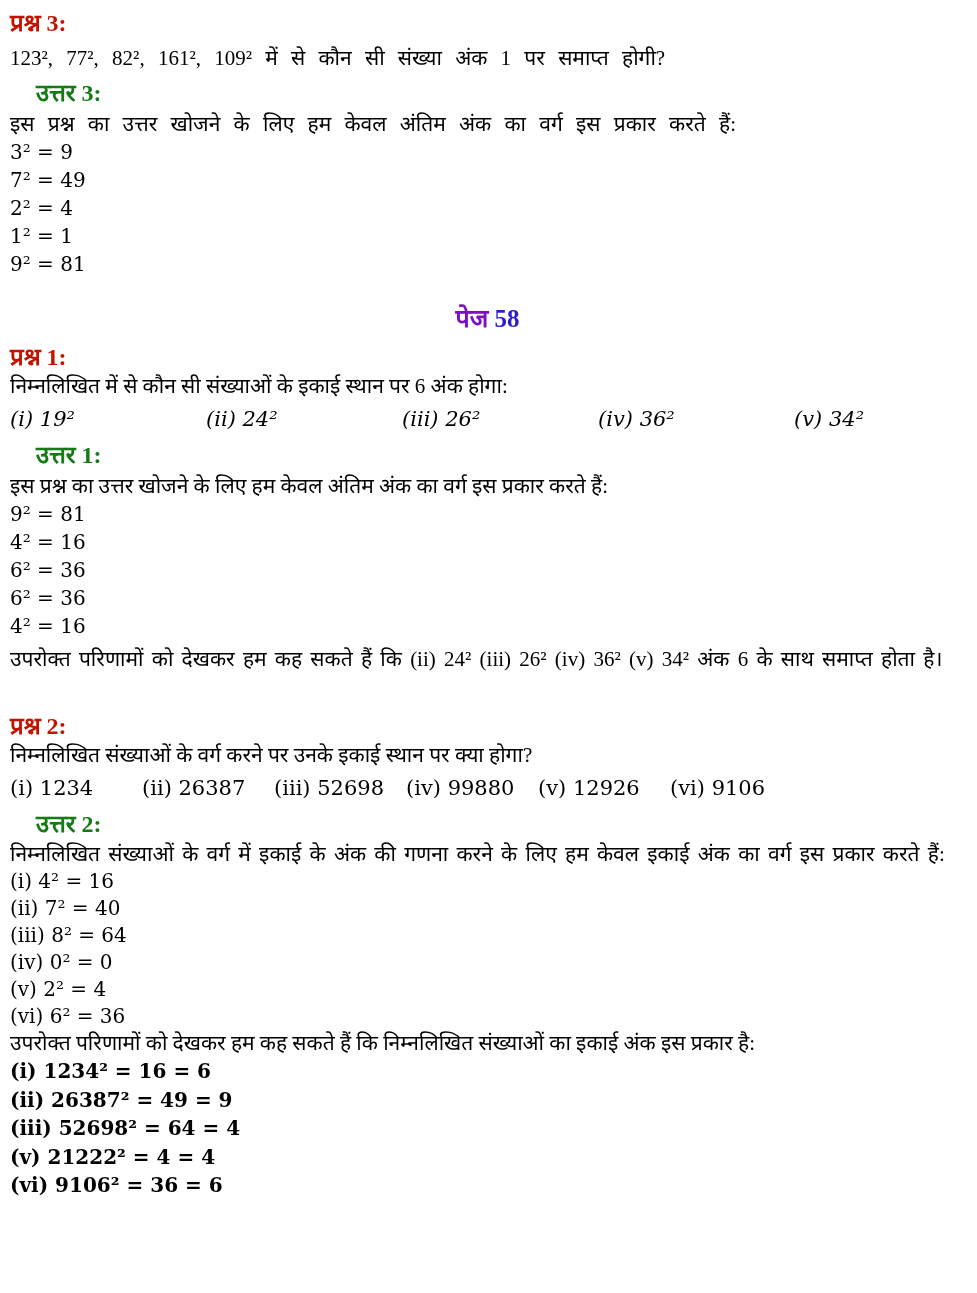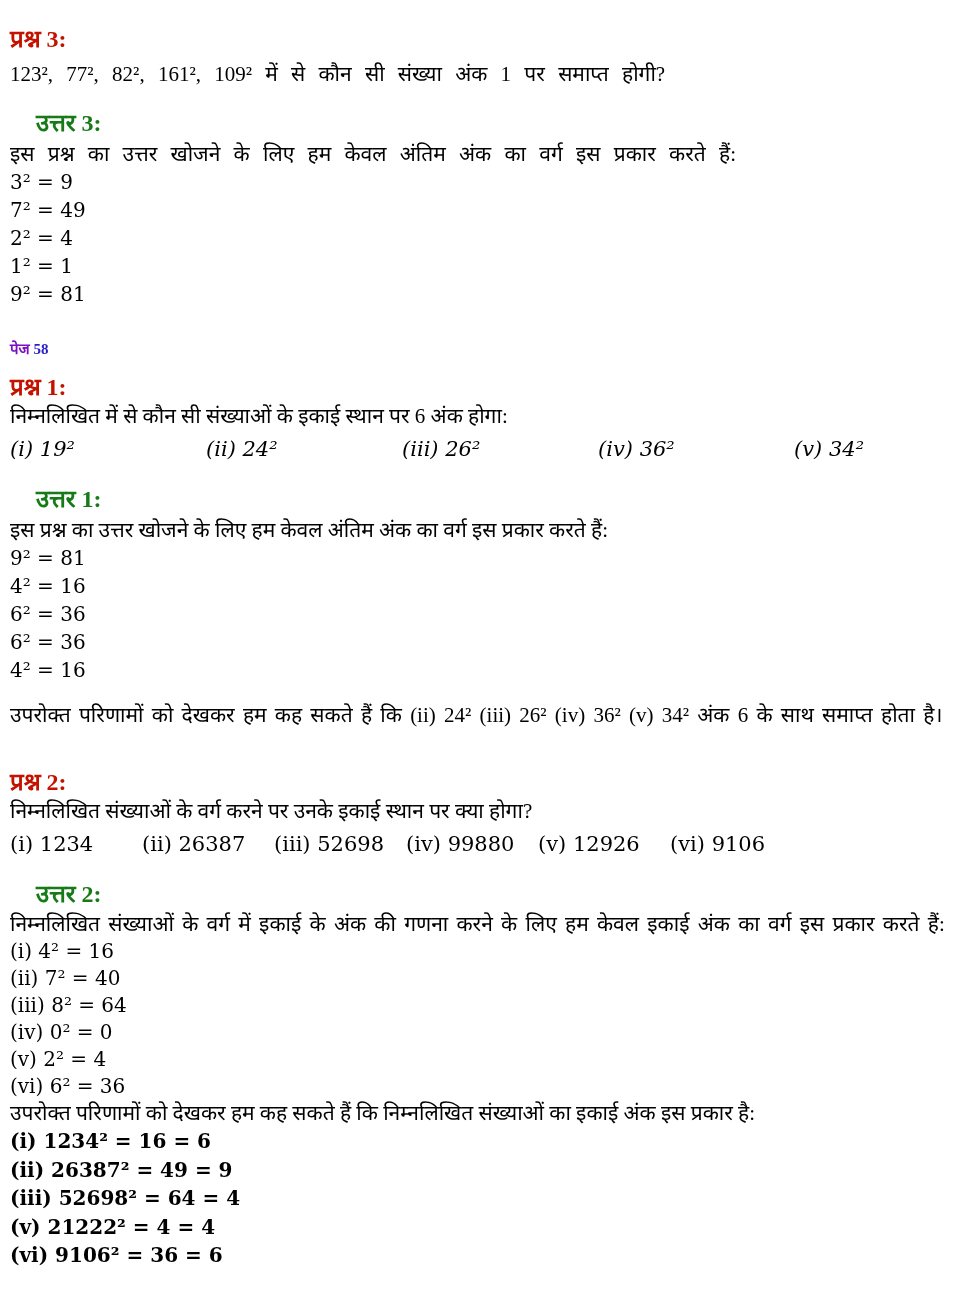--- a/index.html
+++ b/index.html
@@ -2,38 +2,38 @@
 <html><head>
 <meta charset="utf-8">
 <style>
   html,body { margin:0; padding:0; background:#ffffff; }
   .page {
     position: relative;
     width: 977px;
     height: 1293px;
     box-sizing: border-box;
     background: #ffffff;
-    padding: 24px 12px 6px 10px;
+    padding: 8px 12px 6px 10px;
     font-family: "Liberation Serif", "DejaVu Serif", serif;
     color: #000000;
     overflow: hidden;
   }
   .qh {
     color: #c41200;
     font-size: 24px;
     font-weight: bold;
     line-height: 30px;
     margin: 0;
   }
   .ah {
     color: #167a16;
     font-size: 24px;
     font-weight: bold;
     line-height: 30px;
-    margin: 20px 0 2px 26px;
+    margin: 6px 0 2px 26px;
   }
   .body {
     font-size: 21px;
     line-height: 28px;
     margin: 0;
   }
   .ws8 { word-spacing: 8px; }
   .ws7 { word-spacing: 7px; }
   .just { text-align: justify; word-spacing: 3px; }
   .eq {
@@ -48,21 +48,22 @@
     font-size: 21px;
     line-height: 30px;
     font-family: "DejaVu Serif", "Liberation Serif", serif;
     white-space: nowrap;
   }
   .opt { display: inline-block; }
   .opts-q1 .opt { width: 196px; font-style: italic; }
   .opts-q2 .opt { width: 132px; }
   .opts .opt:last-child { width: auto; }
   .pagemark {
-    font-size: 15px;
+    text-align: center;
+    font-size: 25px;
     font-weight: bold;
     line-height: 30px;
     margin: 26px 0 8px;
   }
   .pagemark .plabel { color: #7a0fc4; }
   .pagemark .pnum { color: #2a1ecb; }
   .mt8 { margin-top: 8px; }
   .mt36 { margin-top: 36px; }
   .q3text { margin-top: 6px; }
 </style>
@@ -94,21 +95,21 @@
     <div class="opts opts-q1">
       <span class="opt">(i) 19²</span><span class="opt">(ii) 24²</span><span class="opt">(iii) 26²</span><span class="opt">(iv) 36²</span><span class="opt">(v) 34²</span>
     </div>
     <h2 class="ah">उत्तर 1:</h2>
     <p class="body">इस प्रश्न का उत्तर खोजने के लिए हम केवल अंतिम अंक का वर्ग इस प्रकार करते हैं:</p>
     <div class="eq">9² = 81</div>
     <div class="eq">4² = 16</div>
     <div class="eq">6² = 36</div>
     <div class="eq">6² = 36</div>
     <div class="eq">4² = 16</div>
-    <p class="body just" style="margin-top:16px; line-height:31px;">उपरोक्त परिणामों को देखकर हम कह सकते हैं कि (ii) 24² (iii) 26² (iv) 36² (v) 34² अंक 6 के साथ समाप्त होता है।</p>
+    <p class="body just" style="margin-top:4px; line-height:31px;">उपरोक्त परिणामों को देखकर हम कह सकते हैं कि (ii) 24² (iii) 26² (iv) 36² (v) 34² अंक 6 के साथ समाप्त होता है।</p>
   </section>
 
   <section>
     <h2 class="qh mt36">प्रश्न 2:</h2>
     <p class="body">निम्नलिखित संख्याओं के वर्ग करने पर उनके इकाई स्थान पर क्या होगा?</p>
     <div class="opts opts-q2">
       <span class="opt">(i) 1234</span><span class="opt">(ii) 26387</span><span class="opt">(iii) 52698</span><span class="opt">(iv) 99880</span><span class="opt">(v) 12926</span><span class="opt">(vi) 9106</span>
     </div>
     <h2 class="ah">उत्तर 2:</h2>
     <p class="body just" style="line-height:27px;">निम्नलिखित संख्याओं के वर्ग में इकाई के अंक की गणना करने के लिए हम केवल इकाई अंक का वर्ग इस प्रकार करते हैं:</p>

